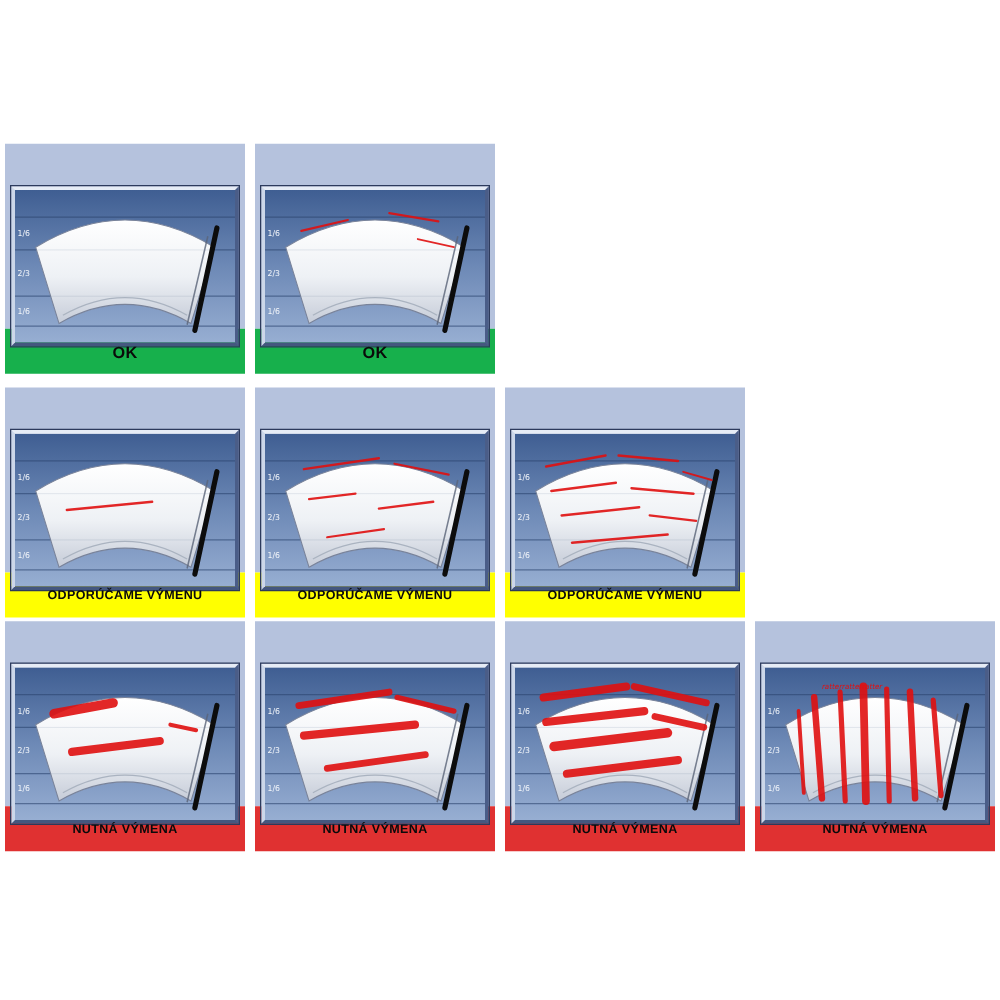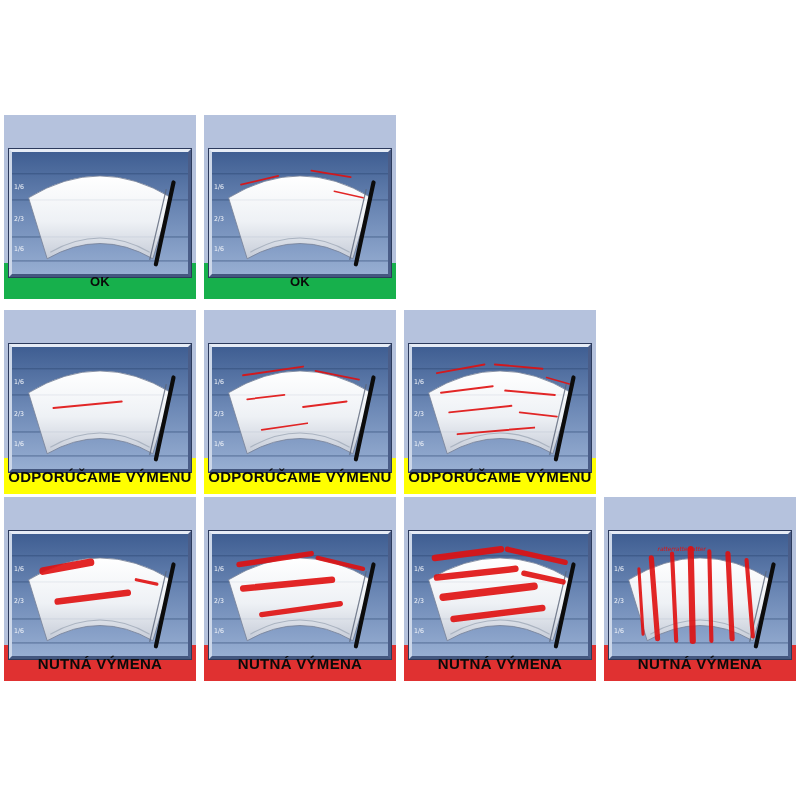--- a/index.html
+++ b/index.html
@@ -8,21 +8,21 @@
   .cell{position:absolute;width:192px;height:184px;}
   .panel{width:192px;height:148px;background:#b5c2dd;display:flex;align-items:center;justify-content:center;}
   .frame{width:176px;height:122px;
          background:linear-gradient(180deg,#3f5e92 0%,#6d89b6 50%,#97aed2 100%);
          border:3px solid #8fa2c4;
          border-top-color:#e6ecf6;border-left-color:#ccd7e9;
          border-right-color:#4a5d88;border-bottom-color:#44577f;
          outline:1px solid #2c3a5c;box-sizing:content-box;margin-top:48px;}
   svg.wiper{display:block;width:176px;height:122px;}
   .label-bar{height:36px;display:flex;align-items:center;justify-content:center;
-             font-weight:700;font-size:15px;color:#000;letter-spacing:.3px;
+             font-weight:700;font-size:10px;color:#000;letter-spacing:.3px;
              font-family:"Liberation Sans",sans-serif;}
   .label-bar.ok{font-size:13px;}
 </style>
 </head>
 <body>
 
 <div class="canvas">
 
   <div class="cell" style="left:4px;top:115px;">
     <div class="panel">

